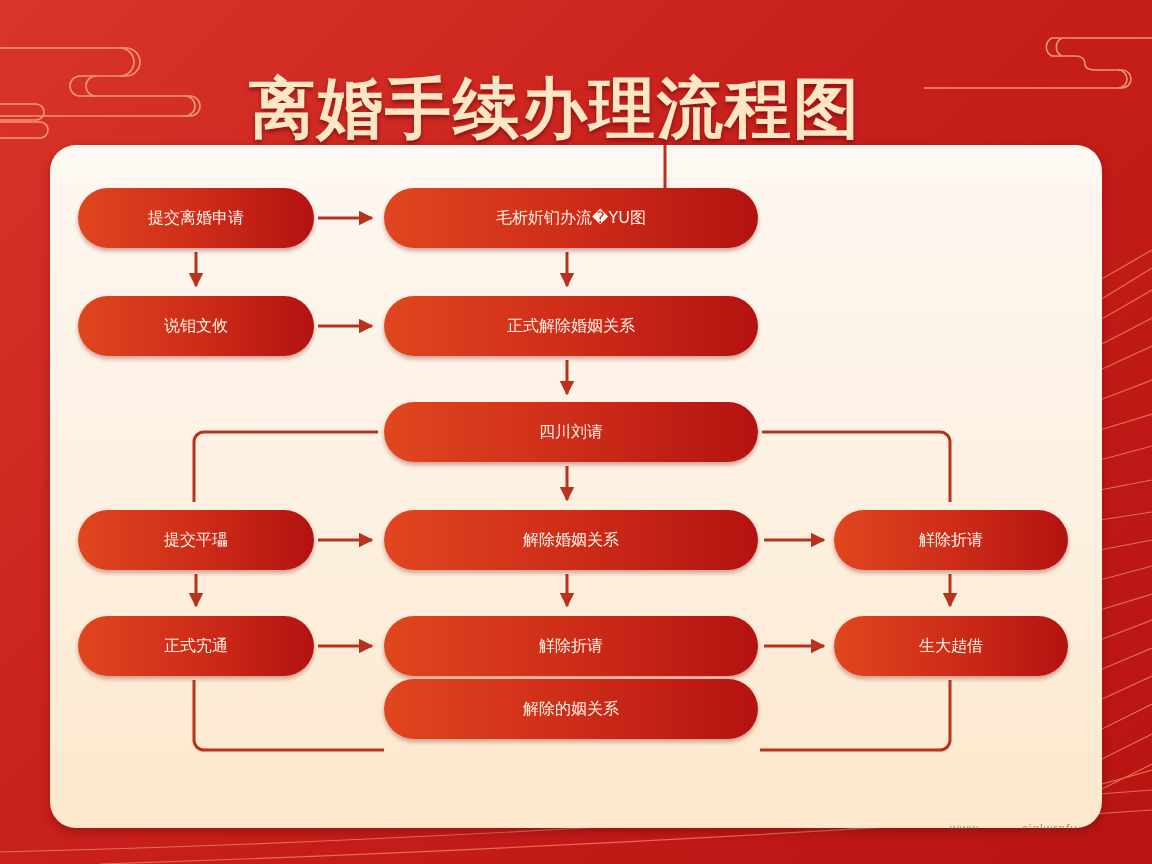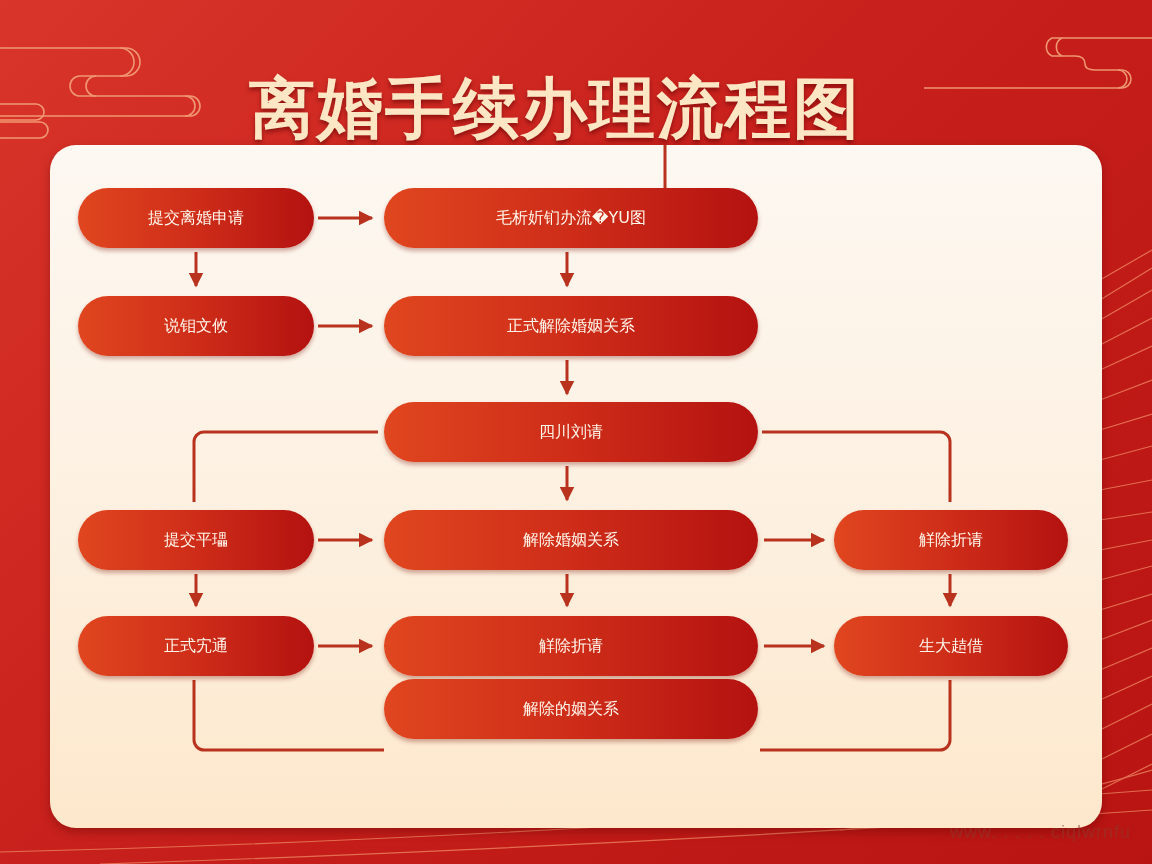--- a/index.html
+++ b/index.html
@@ -15,21 +15,21 @@
     margin-top: 20px;
   }
   .deco { position:absolute; left:0; top:0; width:1152px; height:864px; pointer-events:none; }
   .panel {
     position:absolute; left:50px; top:145px; width:1052px; height:683px;
     border-radius:26px;
     background: linear-gradient(180deg, #fdf8f2 0%, #fdf0e0 55%, #fde8cc 100%);
     box-shadow: 0 4px 10px rgba(80,0,0,0.35);
   }
   .watermark {
-    position:absolute; left:950px; top:822px; font-size:18px; color:#8f3a2c;
+    position:absolute; left:950px; top:822px; font-size:12px; color:#8f3a2c;
     opacity:0.55; letter-spacing:1px;
     font-family: "Liberation Sans", sans-serif;
   }
   .lines { position:absolute; left:0; top:0; width:1152px; height:864px; }
   .node {
     position:absolute; height:60px; border-radius:30px;
     background: linear-gradient(90deg, #e0461f 0%, #cc2a18 55%, #b31210 100%);
     color:#fff6ea; font-size:16px; line-height:60px; text-align:center;
     box-shadow: 0 3px 4px rgba(120,20,10,0.35);
     white-space:nowrap;

